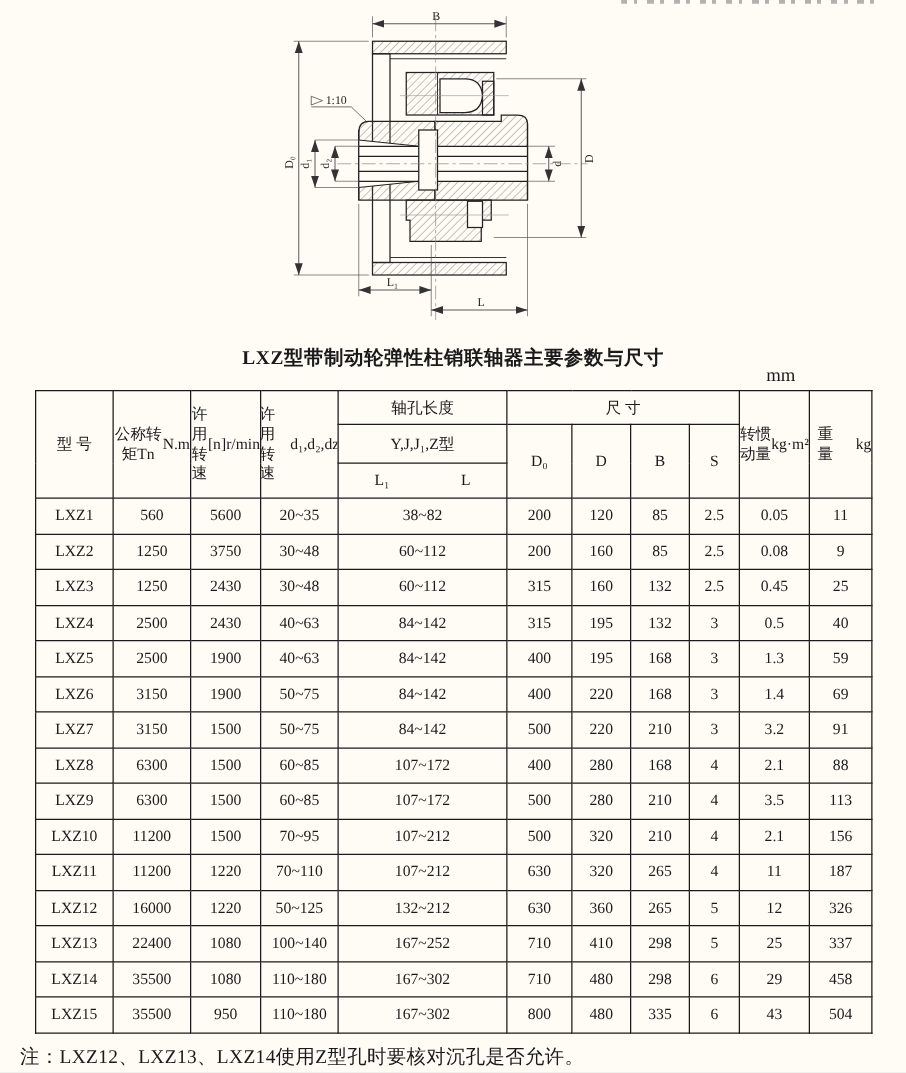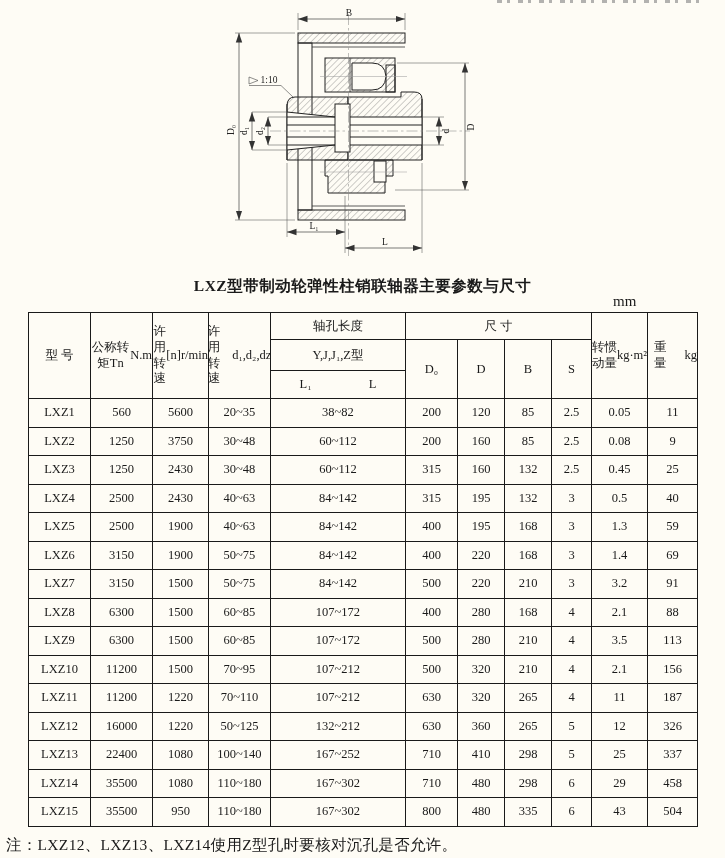--- a/index.html
+++ b/index.html
@@ -41,21 +41,21 @@
   }
   table.spec{border:1.4px solid #1a1a1a;}
   tr.h1 td{height:26px;}
   tr.h2 td{height:30px;}
   tr.h3 td{height:27px;}
   tbody.data td{height:27.5px;}
   .stack{display:flex;flex-direction:row;justify-content:center;align-items:center;line-height:1.25;}
   .stack.wide{gap:12px;}
   .l1l{display:flex;justify-content:space-around;align-items:center;}
   
-  .note{position:absolute;left:6px;top:835px;font-size:15.5px;letter-spacing:.3px;}
+  .note{position:absolute;left:16px;top:835px;font-size:15.5px;letter-spacing:.3px;}
 </style>
 </head>
 <body>
 
 <div class="page">
 
   <div class="crop-frag"></div>
 
   <svg class="drawing" viewBox="0 0 270 268">
     <defs>

